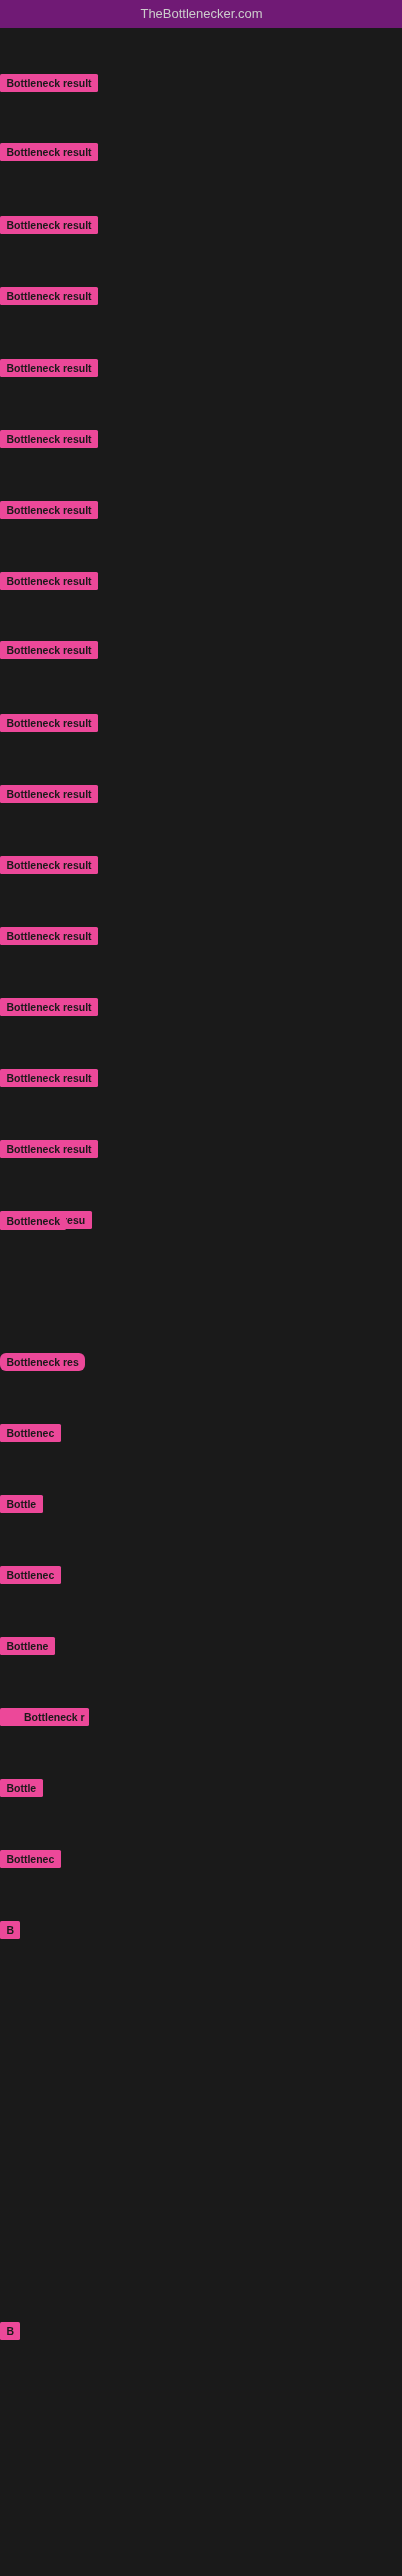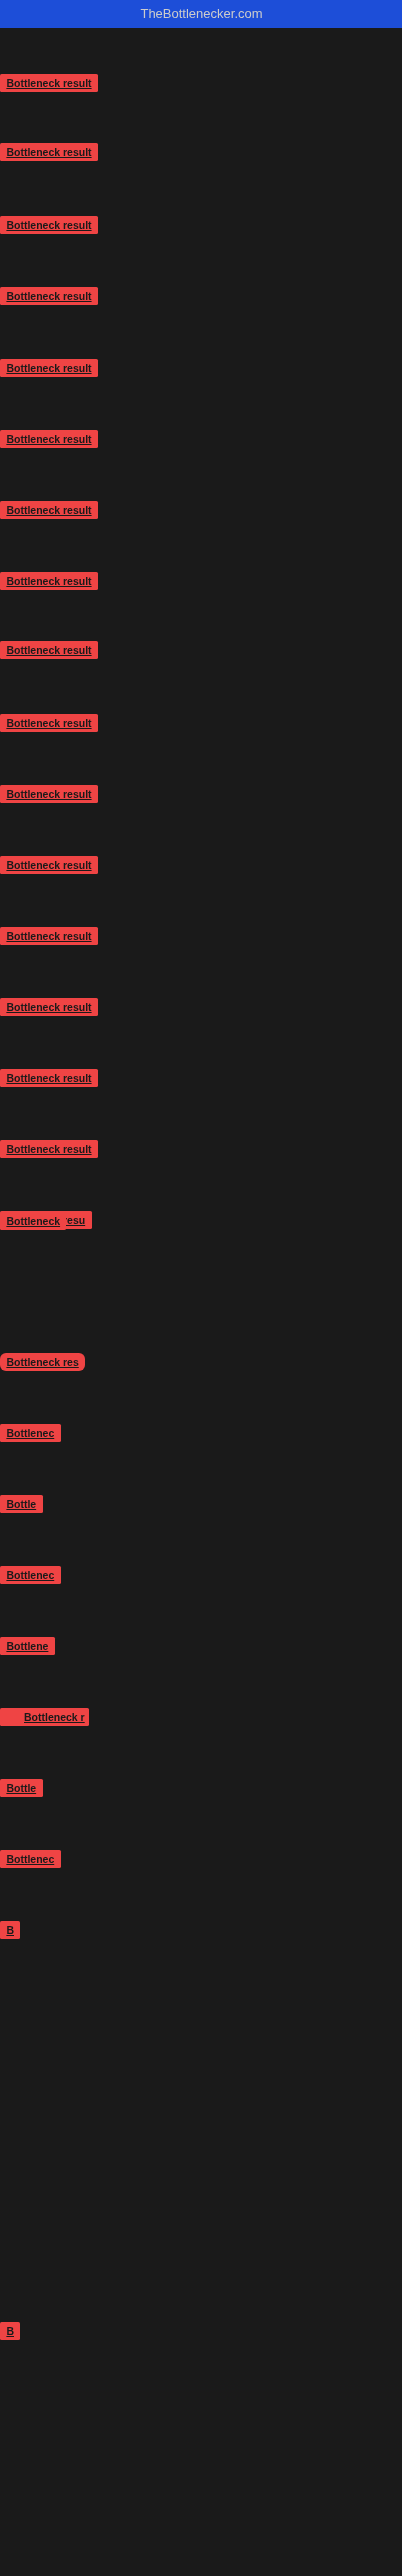--- a/index.html
+++ b/index.html
@@ -15,36 +15,35 @@
       font-family: Arial, sans-serif;
       position: relative;
       overflow-x: hidden;
     }
 
     .site-title {
       text-align: center;
       color: #cccccc;
       font-size: 13px;
       padding: 6.4px 0;
-      background-color: #1d4ed8;
+      background-color: #701a75;
     }
 
     .bottleneck-label {
       display: inline-block;
-      background-color: #ef4444;
+      background-color: #ec4899;
       color: #1a1a1a;
       font-size: 10.5px;
       font-weight: bold;
       padding: 3.2px 6.4px;
       border-radius: 1.6px;
       position: absolute;
       left: 0;
       white-space: nowrap;
       overflow: hidden;
-      text-decoration: underline;
     }
   </style>
 </head>
 <body>
 
 <div class="site-title">
   <span>TheBottlenecker.com</span>
 </div>
 
 <div id="labels-container" style="position:relative; width:403px; height:2576px; top:0;">

